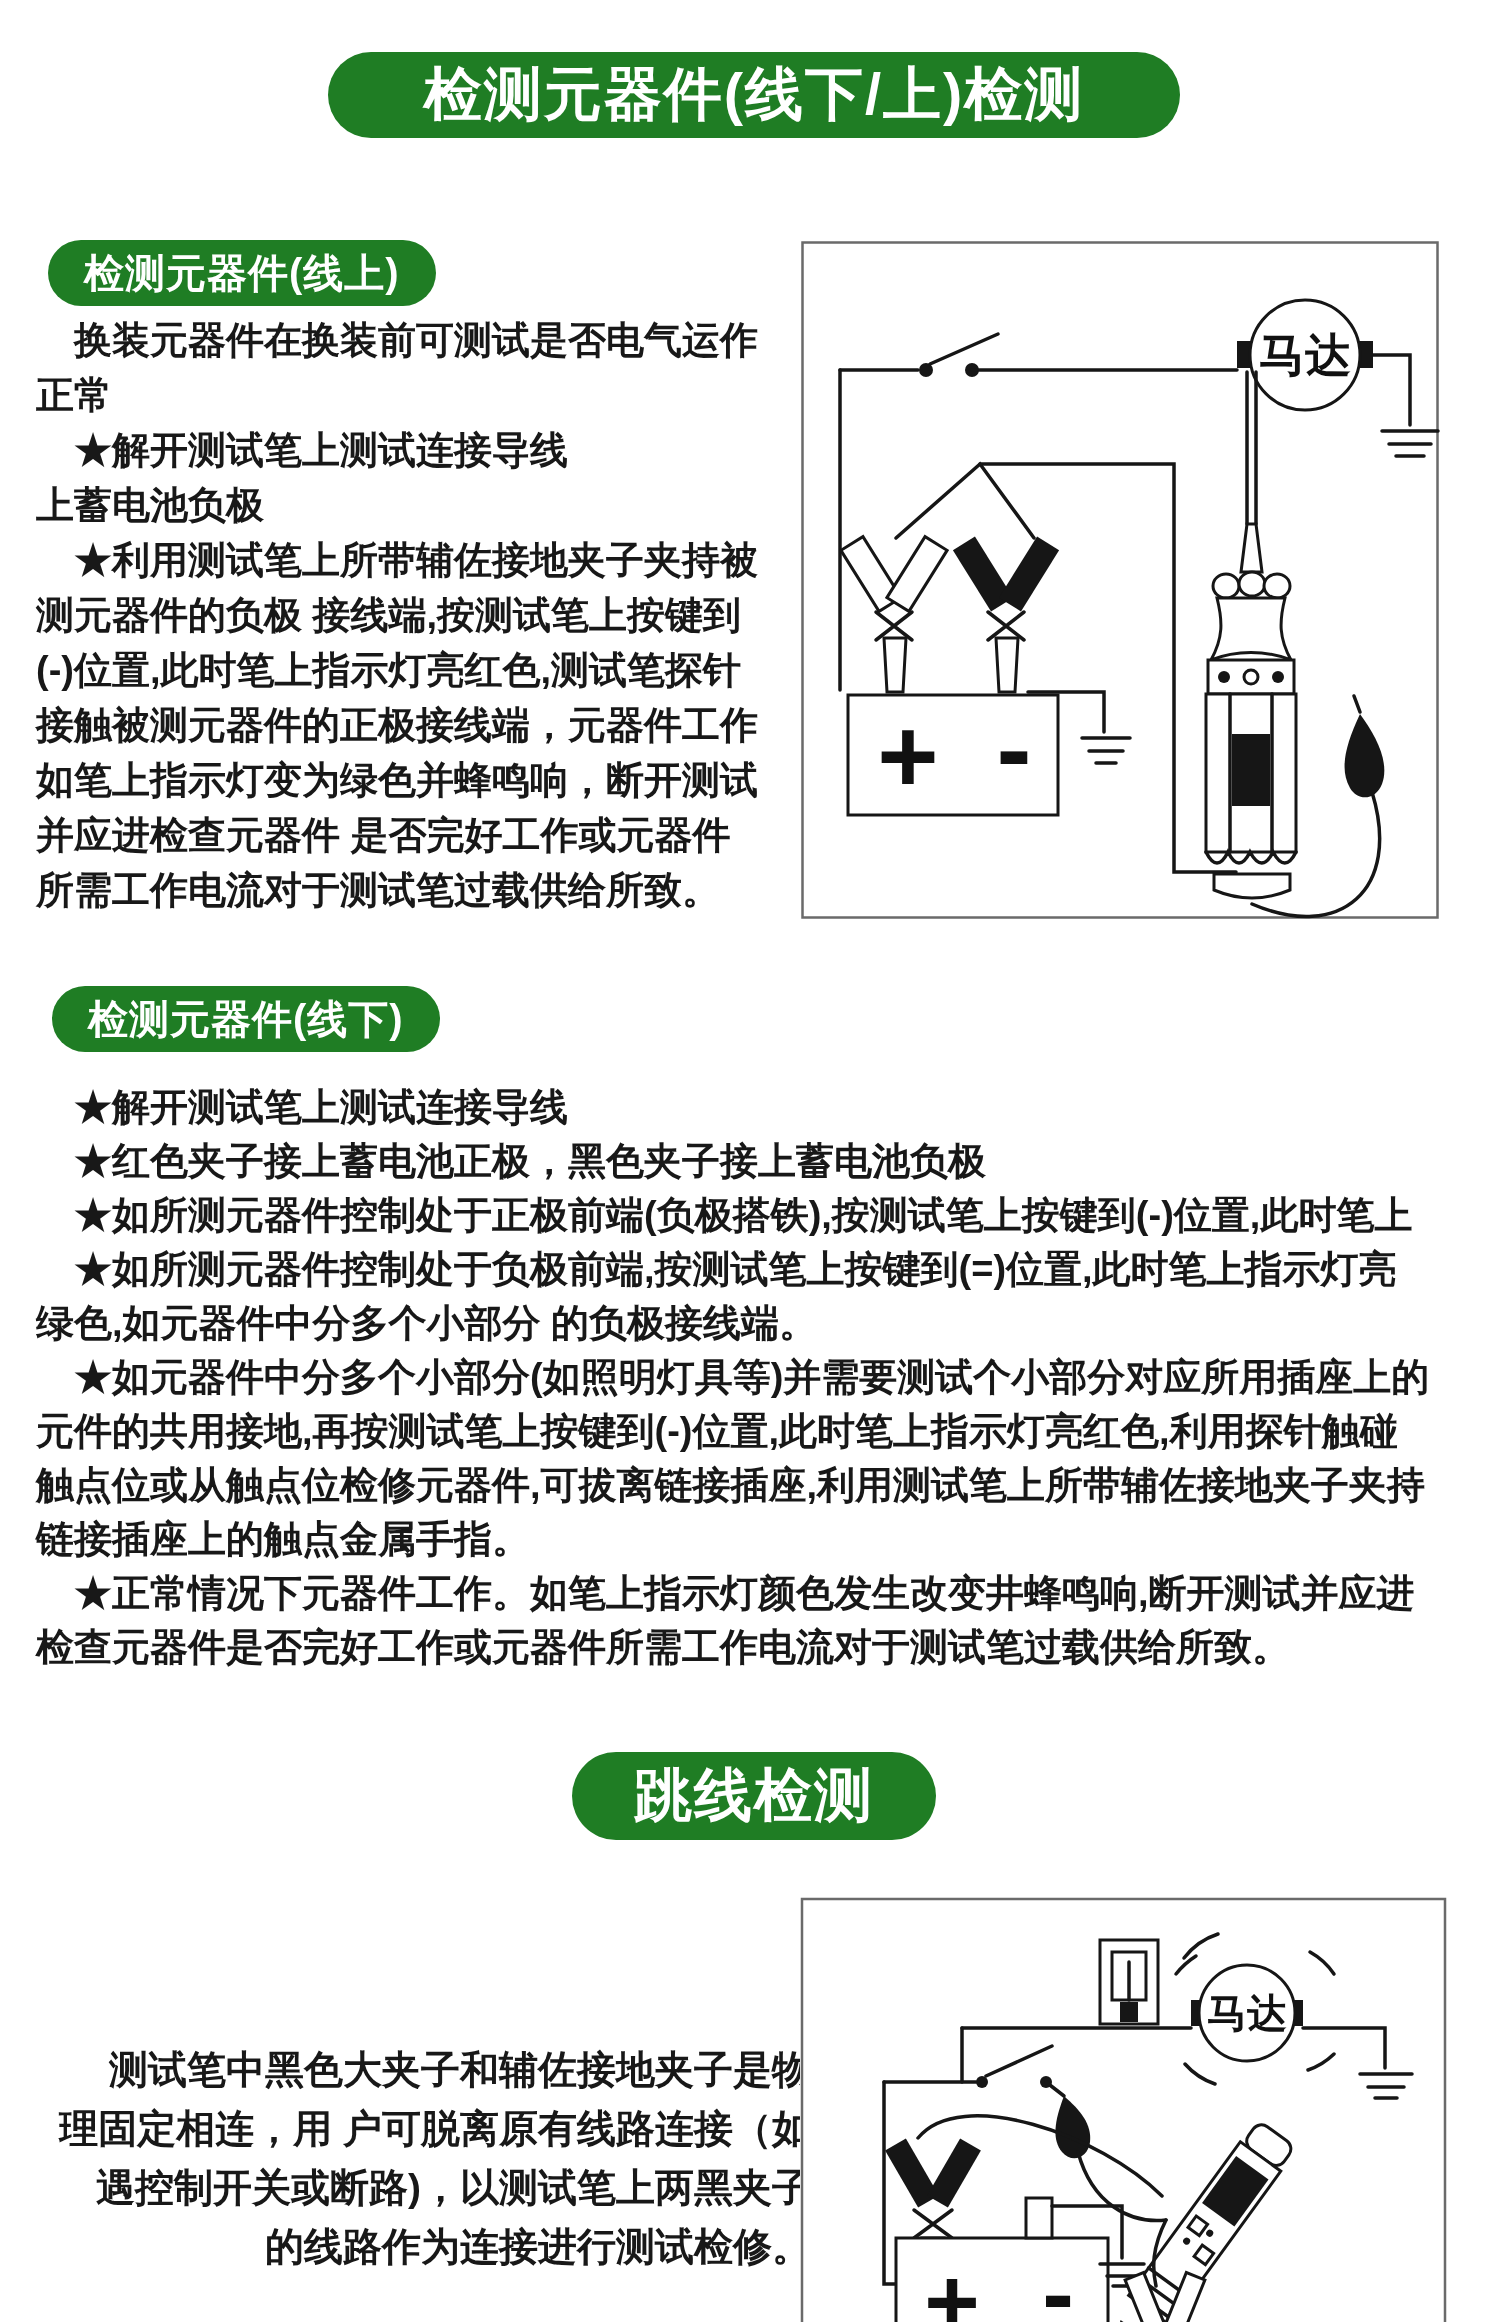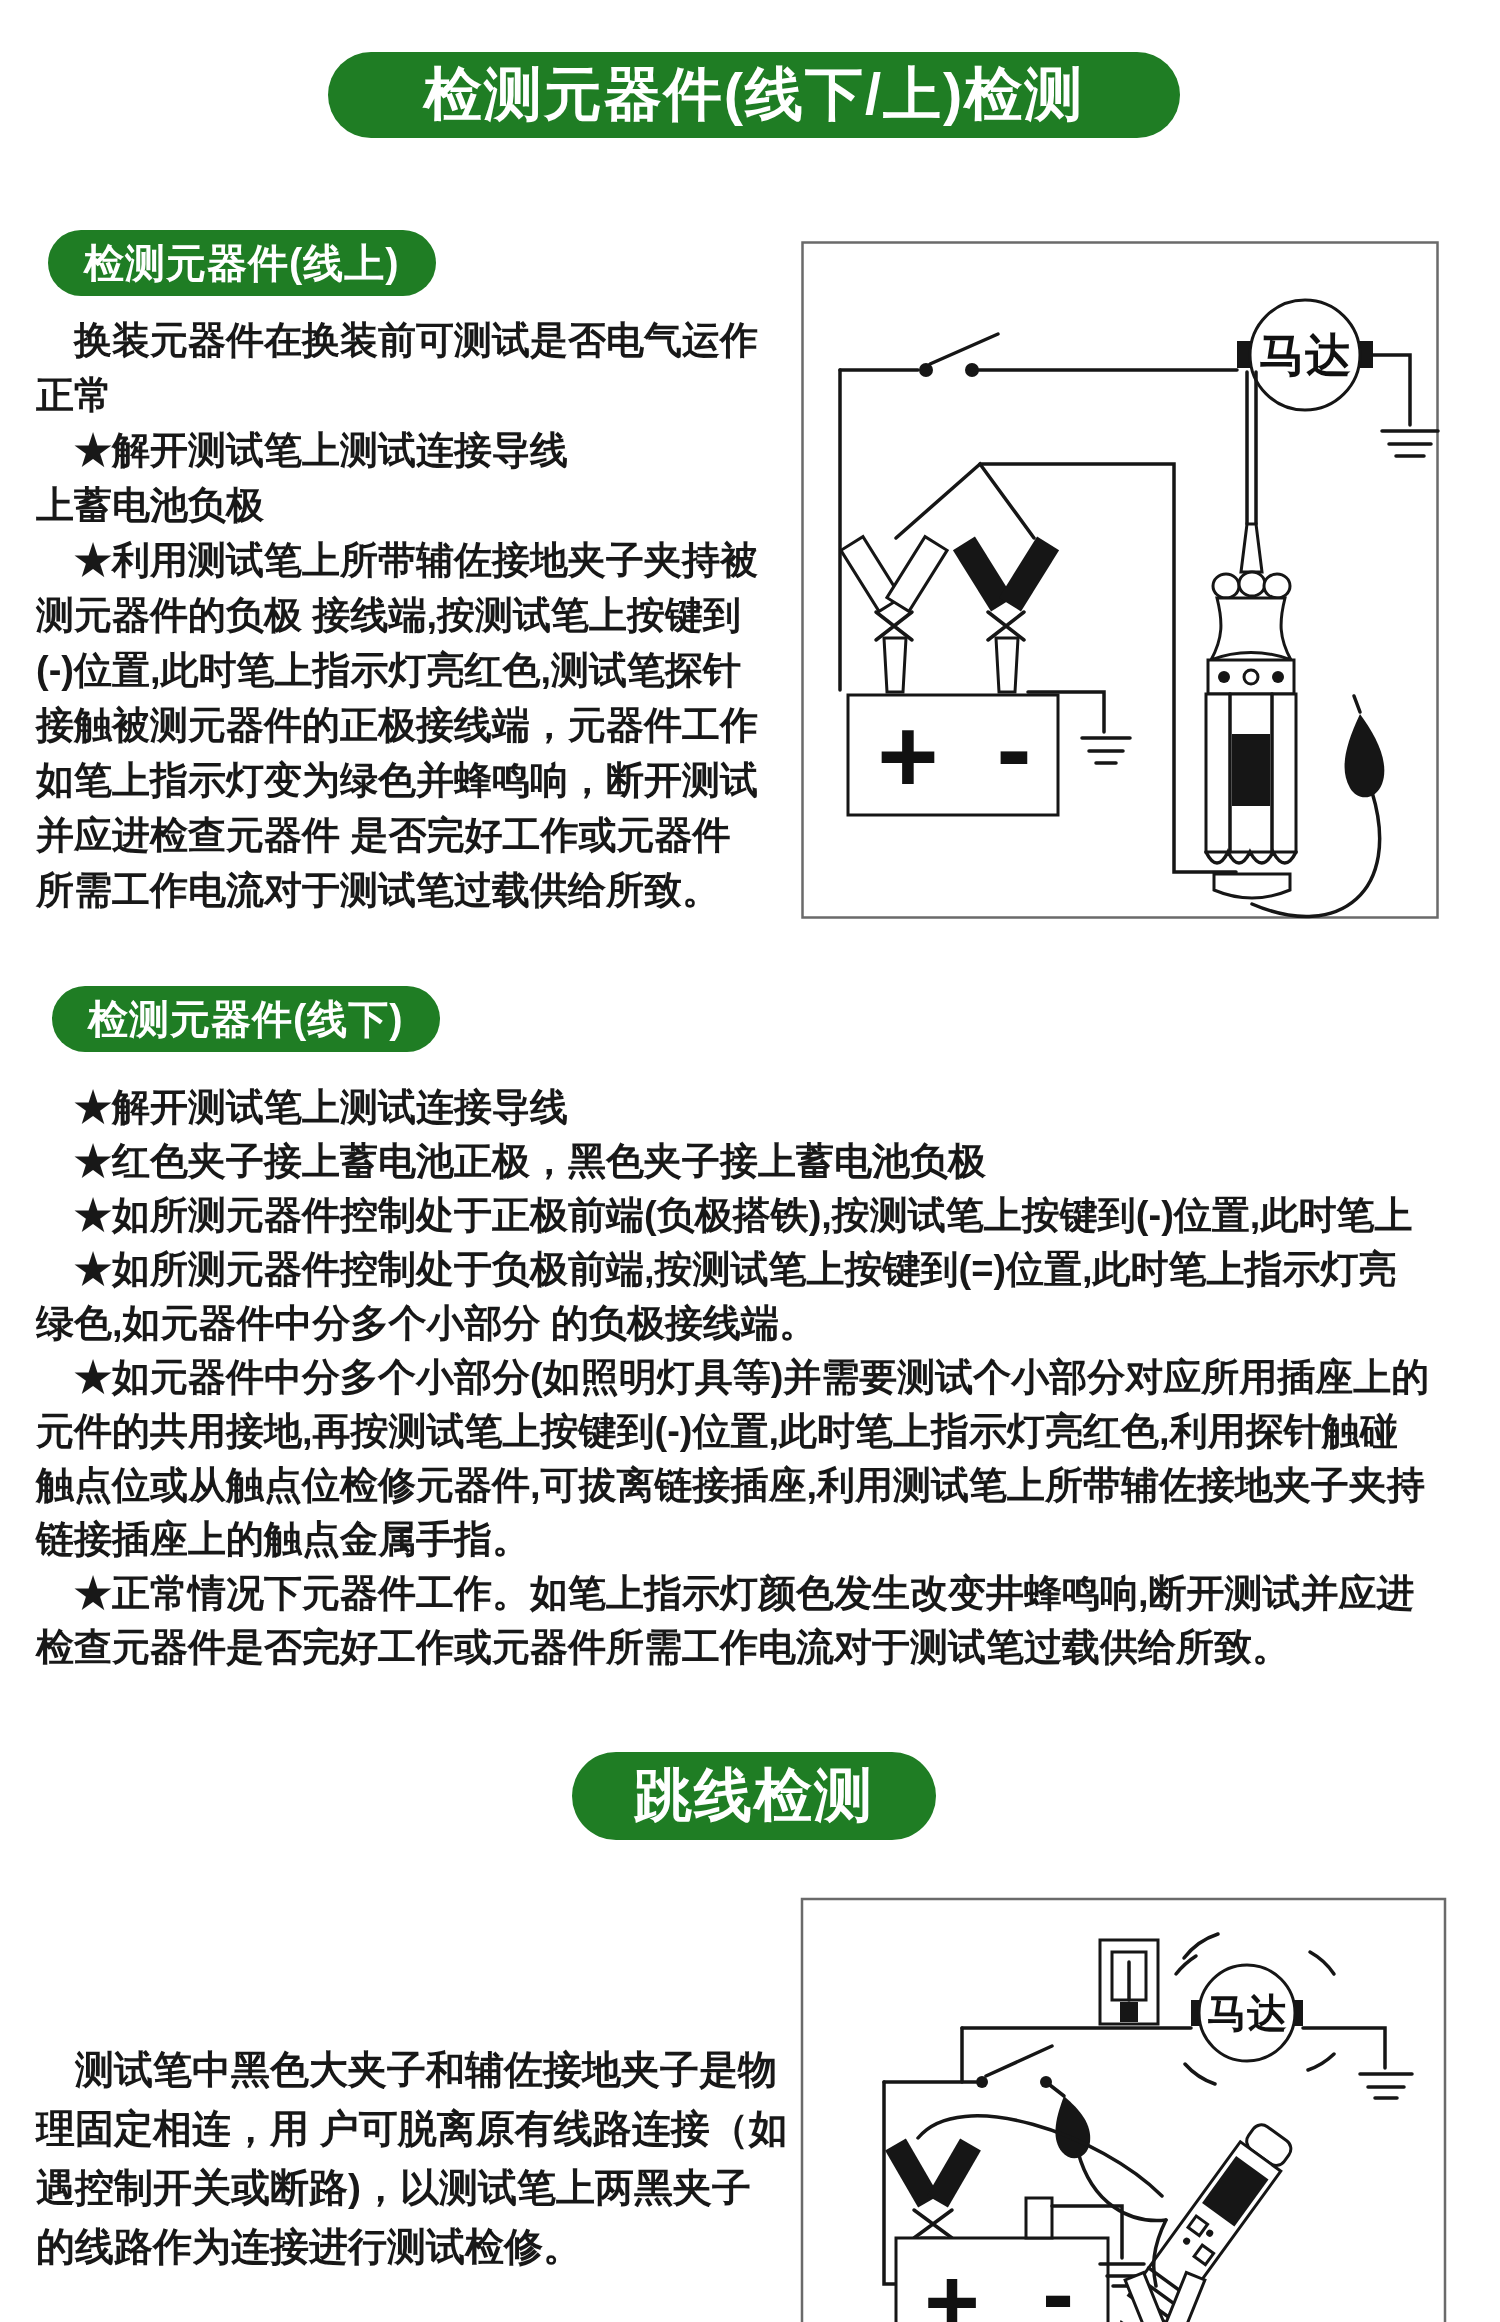--- a/index.html
+++ b/index.html
@@ -6,27 +6,27 @@
   .page{position:relative;width:1500px;height:2322px;background:#ffffff;overflow:hidden;
         font-family:"Liberation Sans",sans-serif;color:#1a1a1a;}
   .banner{position:absolute;background:#1f7d24;color:#ffffff;border-radius:46px;
           display:flex;align-items:center;justify-content:center;font-weight:bold;
           letter-spacing:2px;}
   #banner-top{left:328px;top:52px;width:852px;height:86px;font-size:58px;}
   #banner-jumper{left:572px;top:1752px;width:364px;height:88px;font-size:58px;}
   .pill{position:absolute;background:#1f7d24;color:#ffffff;border-radius:34px;
         display:inline-flex;align-items:center;justify-content:center;font-weight:bold;
         height:66px;padding:0 36px;font-size:40px;letter-spacing:1px;}
-  #pill-online{left:48px;top:230px;text-align:center;}
+  #pill-online{left:48px;top:240px;text-align:center;}
   #pill-offline{left:52px;top:986px;}
   .textblock{position:absolute;font-weight:bold;color:#181818;}
   .textblock .tline{white-space:nowrap;}
   #text-online{left:36px;top:313px;width:760px;font-size:38px;line-height:55px;}
   #text-offline{left:36px;top:1080px;width:1450px;font-size:38px;line-height:54px;}
-  #text-jumper{left:36px;top:2040px;width:775px;font-size:39px;line-height:59px;}
+  #text-jumper{left:36px;top:2040px;width:775px;font-size:39px;line-height:59px;text-align:right;}
   .diagram{position:absolute;}
   #diagram1{left:800px;top:240px;width:640px;height:680px;}
   #diagram2{left:800px;top:1896px;width:648px;height:426px;}
   svg{display:block;}
   svg text{font-family:"Liberation Sans",sans-serif;font-weight:bold;fill:#111111;}
   .wire{stroke:#161616;stroke-width:3.5;fill:none;stroke-linecap:round;}
   .thin{stroke:#161616;stroke-width:3;fill:#ffffff;}
   .blk{fill:#161616;stroke:none;}
   .frame{fill:#ffffff;stroke:#6a6a6a;stroke-width:2.5;}
 </style>

